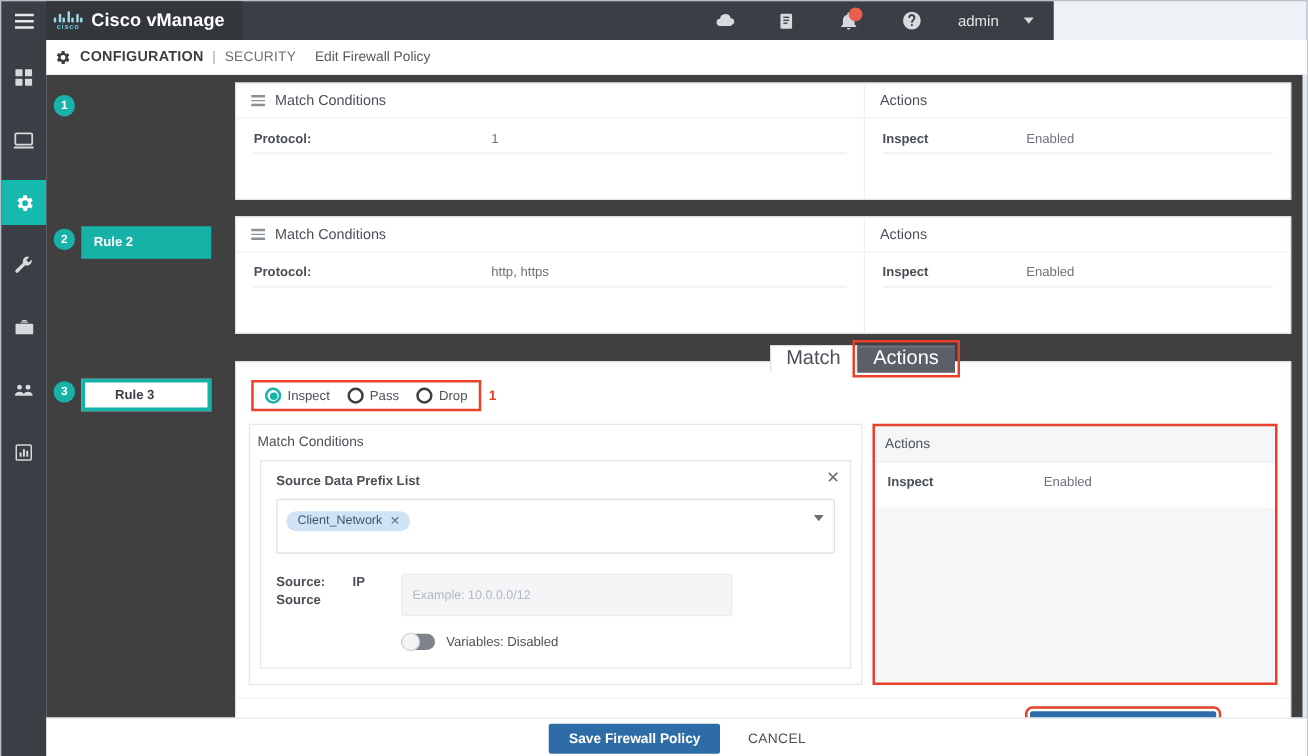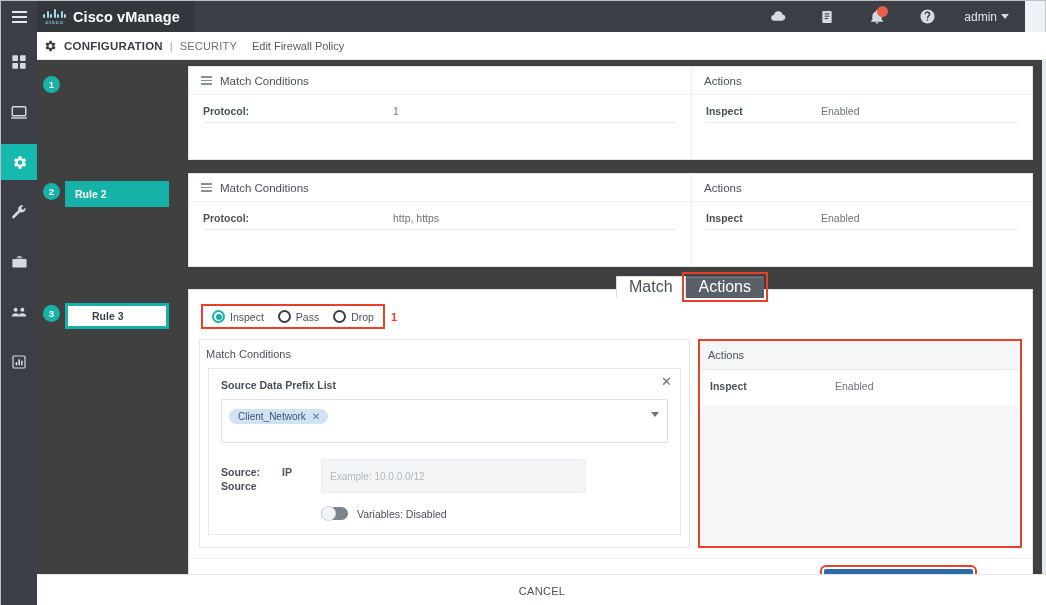--- a/index.html
+++ b/index.html
@@ -11,21 +11,21 @@
   }
   #app {
     position: relative;
     width: 1046px; height: 605px;
     background: #eef1f6;
     border: 1px solid #b9bec7;
   }
 
   
   .topbar {
-    position: absolute; left: 0; top: 0; width: 1024px; height: 31px;
+    position: absolute; left: 0; top: 0; width: 842px; height: 31px;
     background: #3b3e44;
     display: flex; align-items: center;
   }
   .hamburger {
     width: 36px; height: 31px;
     display: flex; flex-direction: column; align-items: center; justify-content: center;
     gap: 3px; cursor: pointer;
   }
   .hamburger i { display: block; width: 15px; height: 2px; background: #e6e8ea; }
   .brandbox {
@@ -46,21 +46,21 @@
   .tb-icon {
     width: 50px; height: 31px; display: flex; align-items: center; justify-content: center;
     position: relative; cursor: pointer; color: #d7dade;
   }
   .badge-dot {
     position: absolute; top: 5px; right: 14px;
     width: 11px; height: 11px; border-radius: 50%;
     background: #e8604c;
   }
   .admin-menu {
-    display: flex; align-items: center; gap: 4px;
+    display: flex; align-items: center; gap: 20px;
     color: #e3e5e8; font-size: 12px; cursor: pointer; padding: 0 6px 0 12px;
   }
   .caret-down {
     width: 0; height: 0; border-left: 4px solid transparent;
     border-right: 4px solid transparent; border-top: 5px solid #d4d7db;
   }
 
   
   .rail {
     position: absolute; left: 0; top: 31px; width: 36px; height: 574px;
@@ -200,21 +200,21 @@
     background: #cfe3f5; color: #3c5670; border-radius: 9px;
     font-size: 10px; padding: 2px 8px 2px 9px;
   }
   .chip-x { color: #5a7992; cursor: pointer; font-size: 10px; }
   .ms-caret {
     position: absolute; right: 8px; top: 12px;
     width: 0; height: 0; border-left: 4px solid transparent;
     border-right: 4px solid transparent; border-top: 5px solid #6b7079;
     cursor: pointer;
   }
-  .ip-row { display: flex; align-items: flex-end; margin-top: 16px; }
+  .ip-row { display: flex; align-items: flex-start; margin-top: 16px; }
   .ip-label {
     width: 100px; flex: none; font-size: 10.5px; font-weight: bold;
     color: #4b5058; line-height: 1.35;
   }
   .ip-label .w2 { margin-left: 22px; }
   .ip-input {
     flex: 1; max-width: 265px; height: 24px; background: #f4f5f7;
     border: 1px solid #eaecef; border-radius: 2px;
     font-size: 10px; color: #b3b8be; padding: 16px 8px;
     display: flex; align-items: center; font-family: Liberation Sans, sans-serif;
@@ -561,17 +561,18 @@
             <button class="btn-link">Cancel</button>
           </div>
         </div>
       </div>
 
     </div>
 
     <div class="scroll-edge"></div>
 
     <div class="bottombar">
+      <button class="btn-save-fw">Save Firewall Policy</button>
       <button class="btn-cancel-fw">CANCEL</button>
     </div>
 
   </div>
 </div>
 
 </body></html>

